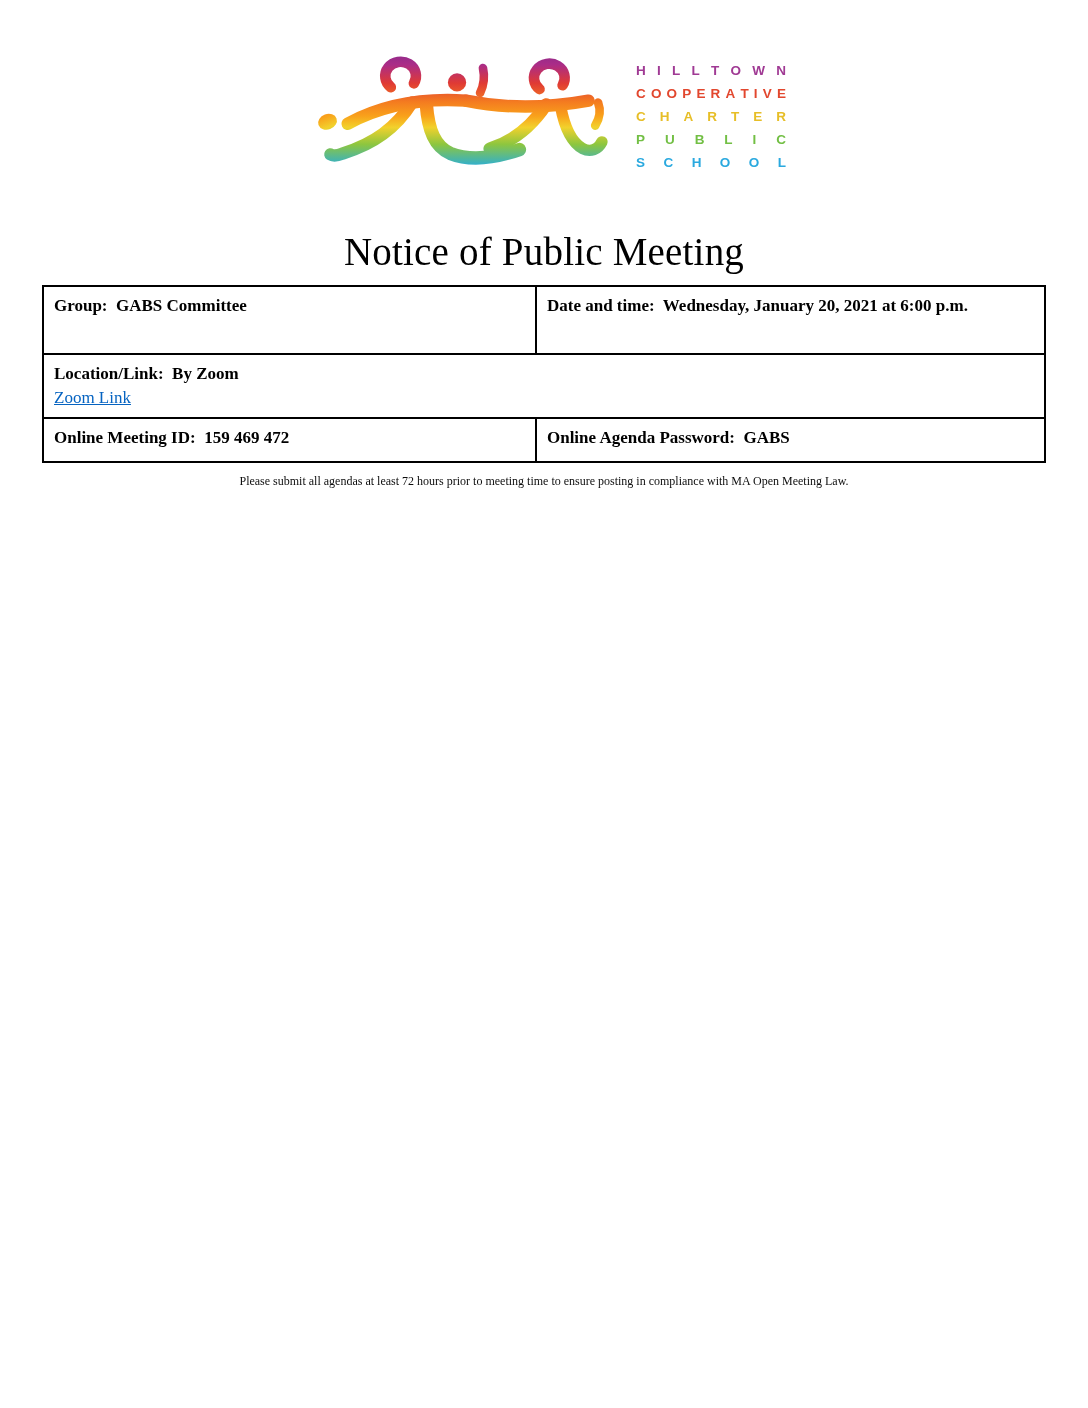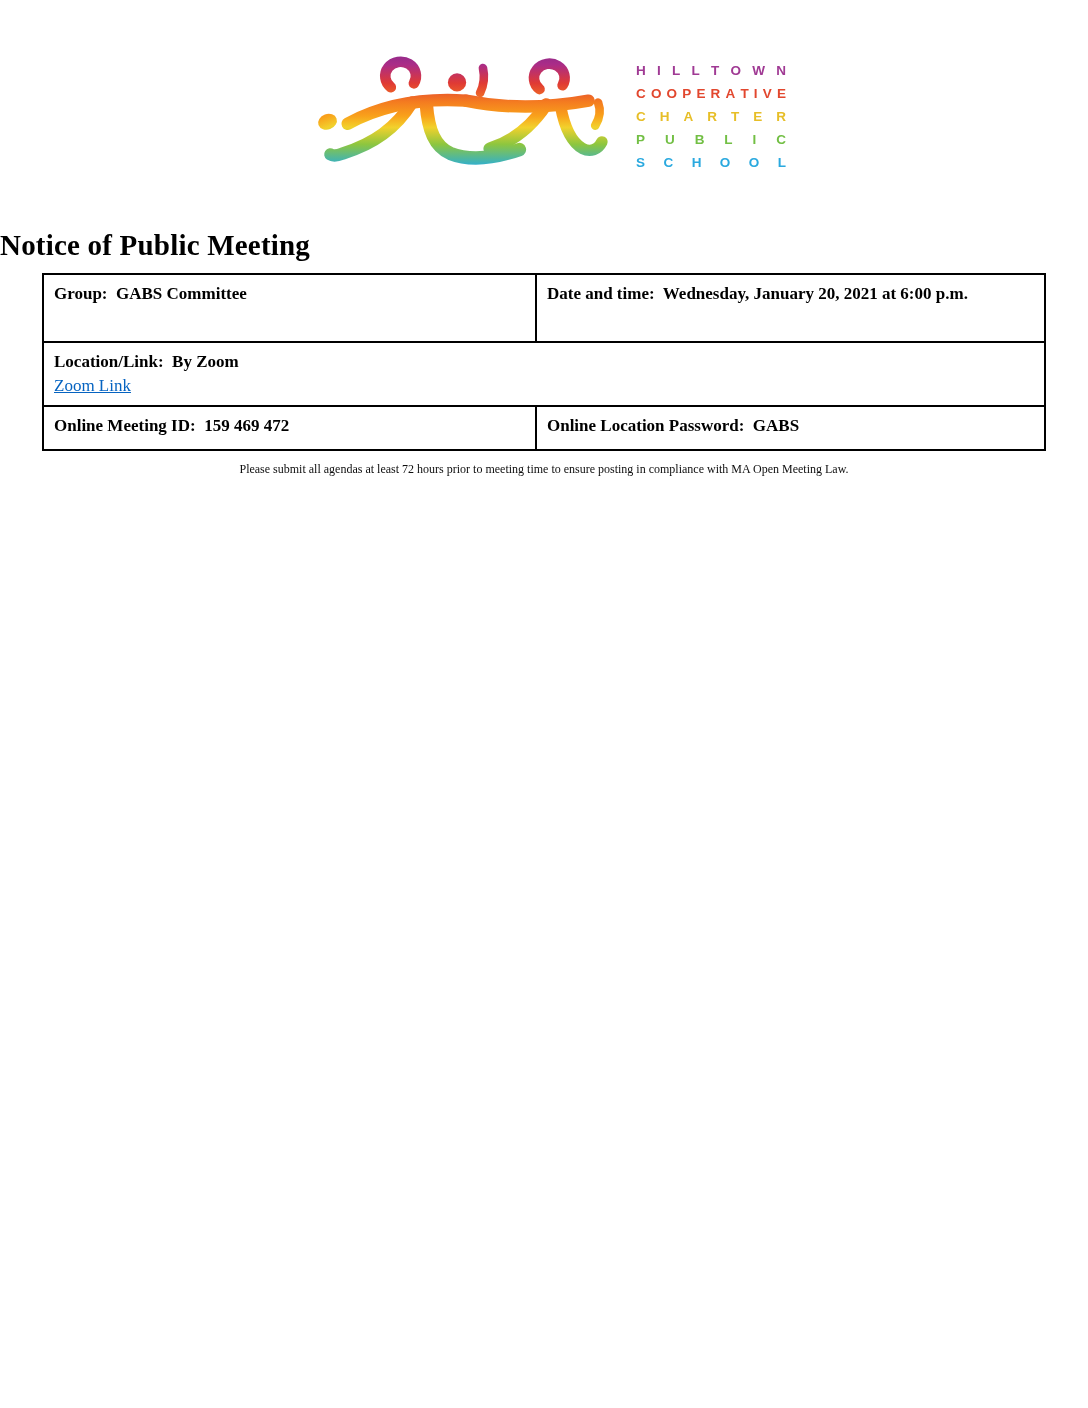--- a/index.html
+++ b/index.html
@@ -20,23 +20,23 @@
   .logo-figures { width: 312px; height: 142px; flex: 0 0 auto; }
   .logo-text { width: 150px; flex: 0 0 auto; }
   .logo-line {
     display: flex; justify-content: space-between;
     font-family: "Liberation Sans", sans-serif;
     font-weight: bold; font-size: 13.5px; line-height: 23px;
   }
 
   
   h1.doc-title {
-    text-align: left;
+    text-align: center;
     font-family: "Liberation Serif", serif;
-    font-size: 29px; font-weight: bold;
+    font-size: 39px; font-weight: normal;
     margin-top: 42px; margin-bottom: 11px;
     letter-spacing: 0.2px;
   }
 
   
   table.meeting-table {
     width: 1004px; margin: 4px auto;
     border-collapse: collapse;
     table-layout: fixed;
   }
@@ -197,21 +197,21 @@
       <td colspan="2">
         <div class="b pre">Location/Link:  By Zoom</div>
         <a href="#" class="zoom-link">Zoom Link</a>
       </td>
     </tr>
     <tr class="row-ids">
       <td class="col-left">
         <span class="b pre">Online Meeting ID:  159 469 472</span>
       </td>
       <td class="col-right">
-        <span class="b pre">Online Location Password:  GABS</span>
+        <span class="b pre">Online Agenda Password:  GABS</span>
       </td>
     </tr>
   </tbody>
     </table>
 
   <p class="footer-note">Please submit all agendas at least 72 hours prior to meeting time to ensure posting in compliance with MA Open Meeting Law.</p>
 
 </div>
 
 </body></html>

